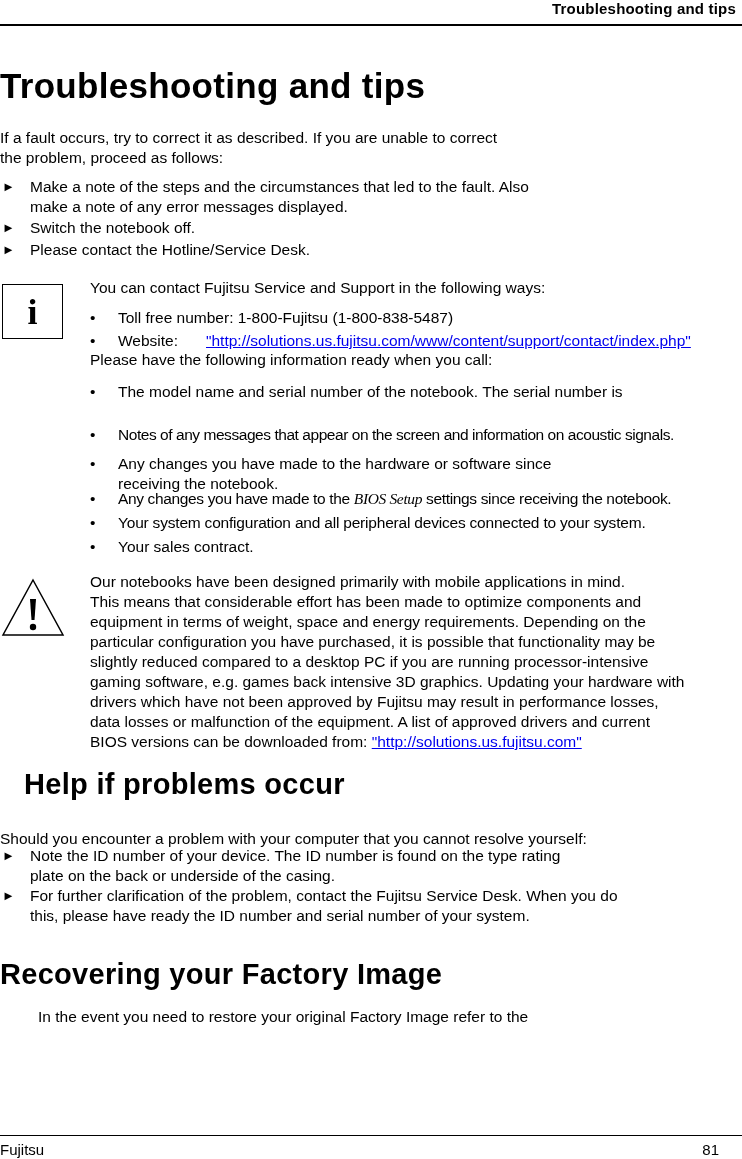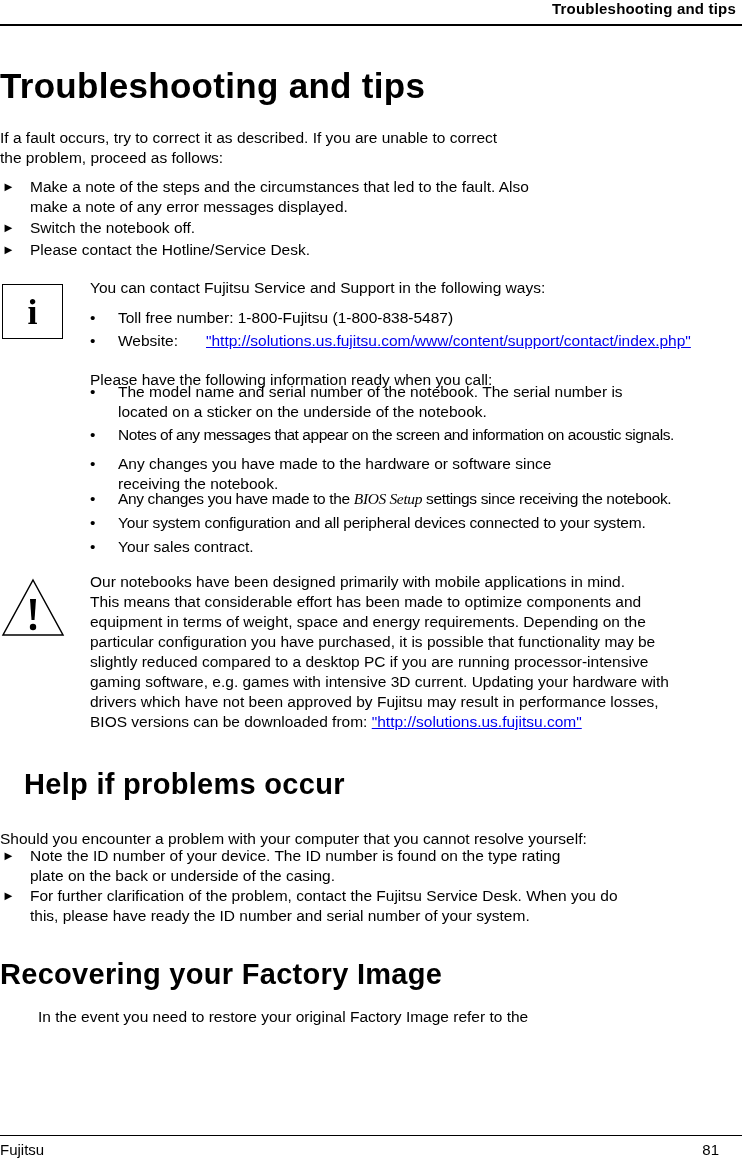--- a/index.html
+++ b/index.html
@@ -73,27 +73,26 @@
 <div class="bullet" style="top:308px;">
   <span class="dot">•</span>
   <span class="text">Toll free number: 1-800-Fujitsu (1-800-838-5487)</span>
 </div>
 <div class="bullet" style="top:331px;">
   <span class="dot">•</span>
   <span class="text">Website:</span>
   <a class="link" style="position:absolute; left:116px; top:0;">"http://solutions.us.fujitsu.com/www/content/support/contact/index.php"</a>
 </div>
 
-<div class="note-text" style="top:350px;margin-top:20px;">Please have the following information ready when you call:</div>
+<div class="note-text" style="top:350px;">Please have the following information ready when you call:</div>
 
 <div class="bullet" style="top:382px;">
   <span class="dot">•</span>
   <div class="text">
     <div>The model name and serial number of the notebook. The serial number is</div>
-    <div>located on a sticker on the underside of the notebook.</div>
   </div>
 </div>
 <div class="bullet" style="top:425px; letter-spacing:-0.45px;">
   <span class="dot">•</span>
   <span class="text">Notes of any messages that appear on the screen and information on acoustic signals.</span>
 </div>
 <div class="bullet" style="top:454px;">
   <span class="dot">•</span>
   <div class="text">
     <div>Any changes you have made to the hardware or software since</div>
@@ -120,22 +119,23 @@
   <path d="M30,22 L36,22 L34.5,43 L31.5,43 Z" fill="#000"></path>
   <circle cx="33" cy="50" r="3.2" fill="#000"></circle>
 </svg>
 
 <div class="note-text" style="top:572px;">
   <div>Our notebooks have been designed primarily with mobile applications in mind.</div>
   <div>This means that considerable effort has been made to optimize components and</div>
   <div>equipment in terms of weight, space and energy requirements. Depending on the</div>
   <div>particular configuration you have purchased, it is possible that functionality may be</div>
   <div>slightly reduced compared to a desktop PC if you are running processor-intensive</div>
-  <div>gaming software, e.g. games with intensive 3D current. Updating your hardware with</div>
+  <div>gaming software, e.g. games back intensive 3D graphics. Updating your hardware with</div>
   <div>drivers which have not been approved by Fujitsu may result in performance losses,</div>
+  <div>data losses or malfunction of the equipment. A list of approved drivers and current</div>
   <div>
     <span>BIOS versions can be downloaded from: </span><a class="link">"http://solutions.us.fujitsu.com"</a>
   </div>
 </div>
 
 <div class="h2" style="top:768px;margin-left:24px;">Help if problems occur</div>
 <div class="para" style="top:829px;">Should you encounter a problem with your computer that you cannot resolve yourself:</div>
 
 <div class="arrow-item" style="top:846px;">
   <span class="mark">►</span>

